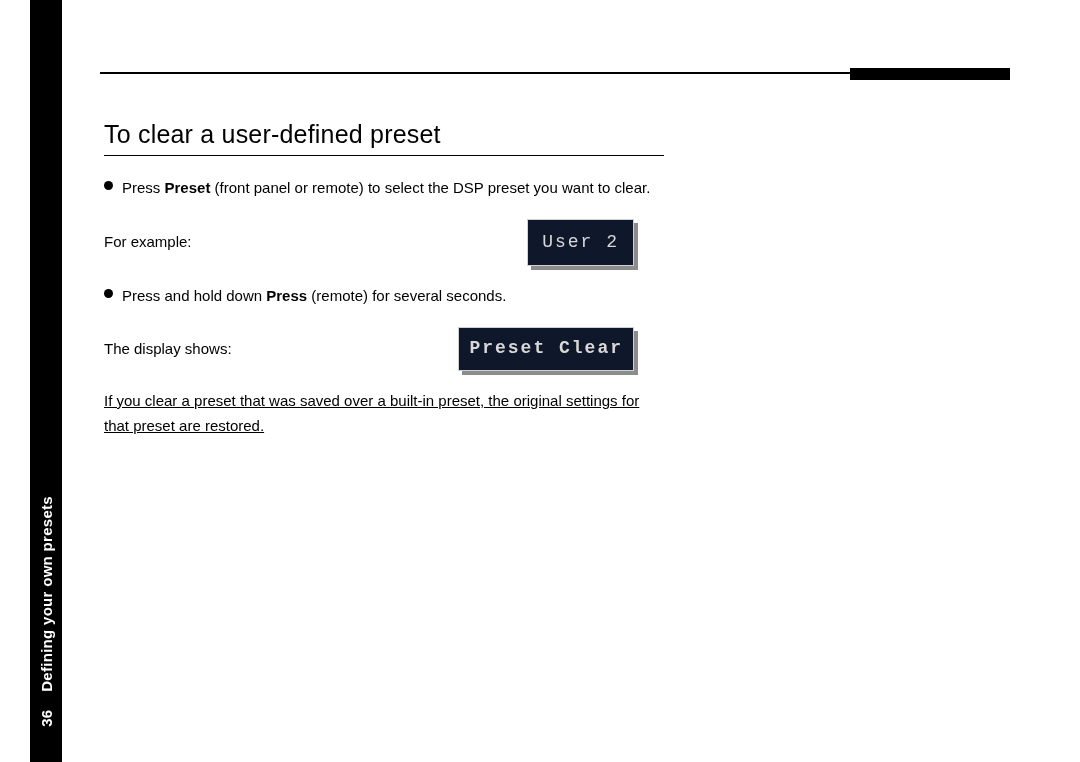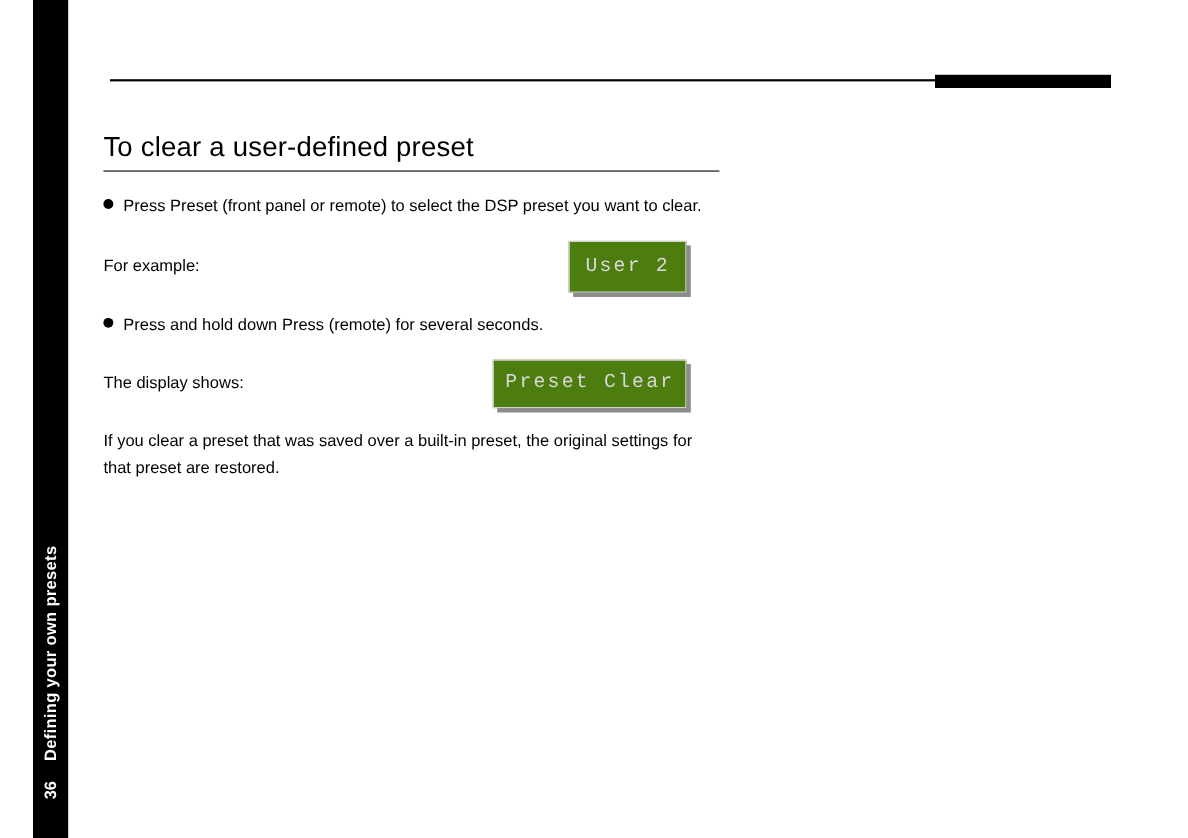--- a/index.html
+++ b/index.html
@@ -49,21 +49,21 @@
   .top-border-thick {
     position: absolute;
     right: 70px;
     top: 68px;
     width: 160px;
     height: 12px;
     background: #000;
   }
   .content {
     position: absolute;
-    left: 94px;
+    left: 104px;
     top: 120px;
     width: 560px;
     color: #000;
   }
   .heading {
     font-size: 25px;
     font-weight: normal;
     font-family: Arial, Helvetica, sans-serif;
     border-bottom: 1px solid #000;
     padding-bottom: 6px;
@@ -90,35 +90,35 @@
   }
   .row {
     display: flex;
     align-items: center;
     margin-bottom: 18px;
   }
   .row .label {
     width: 130px;
   }
   .lcd {
-    background: #4d7c0f;
+    background: #0f172a;
     color: #d8d8d8;
     font-family: "Courier New", monospace;
     font-size: 18px;
     letter-spacing: 2px;
     padding: 8px 14px;
     border: 1px solid #d0d0d0;
     box-shadow: 4px 4px 0 rgba(0,0,0,0.45);
     margin-left: auto;
     margin-right: 30px;
   }
-  .lcd.small { padding: 6px 10px; }
+  .lcd.small { padding: 6px 10px; font-weight: bold; }
   .ital { font-style: italic; }
-  .bold { font-weight: normal; }
-  .para { margin-top: 4px; margin-bottom: 6px; }
+  .bold { font-weight: bold; }
+  .para { margin-top: 4px; margin-bottom: 6px; text-decoration: underline; }
 </style>
 </head>
 <body>
 
 <div class="page">
 
   <div class="black-bar">
     <div class="sidebar-text">Defining your own presets</div>
     <div class="page-number">36</div>
   </div>

